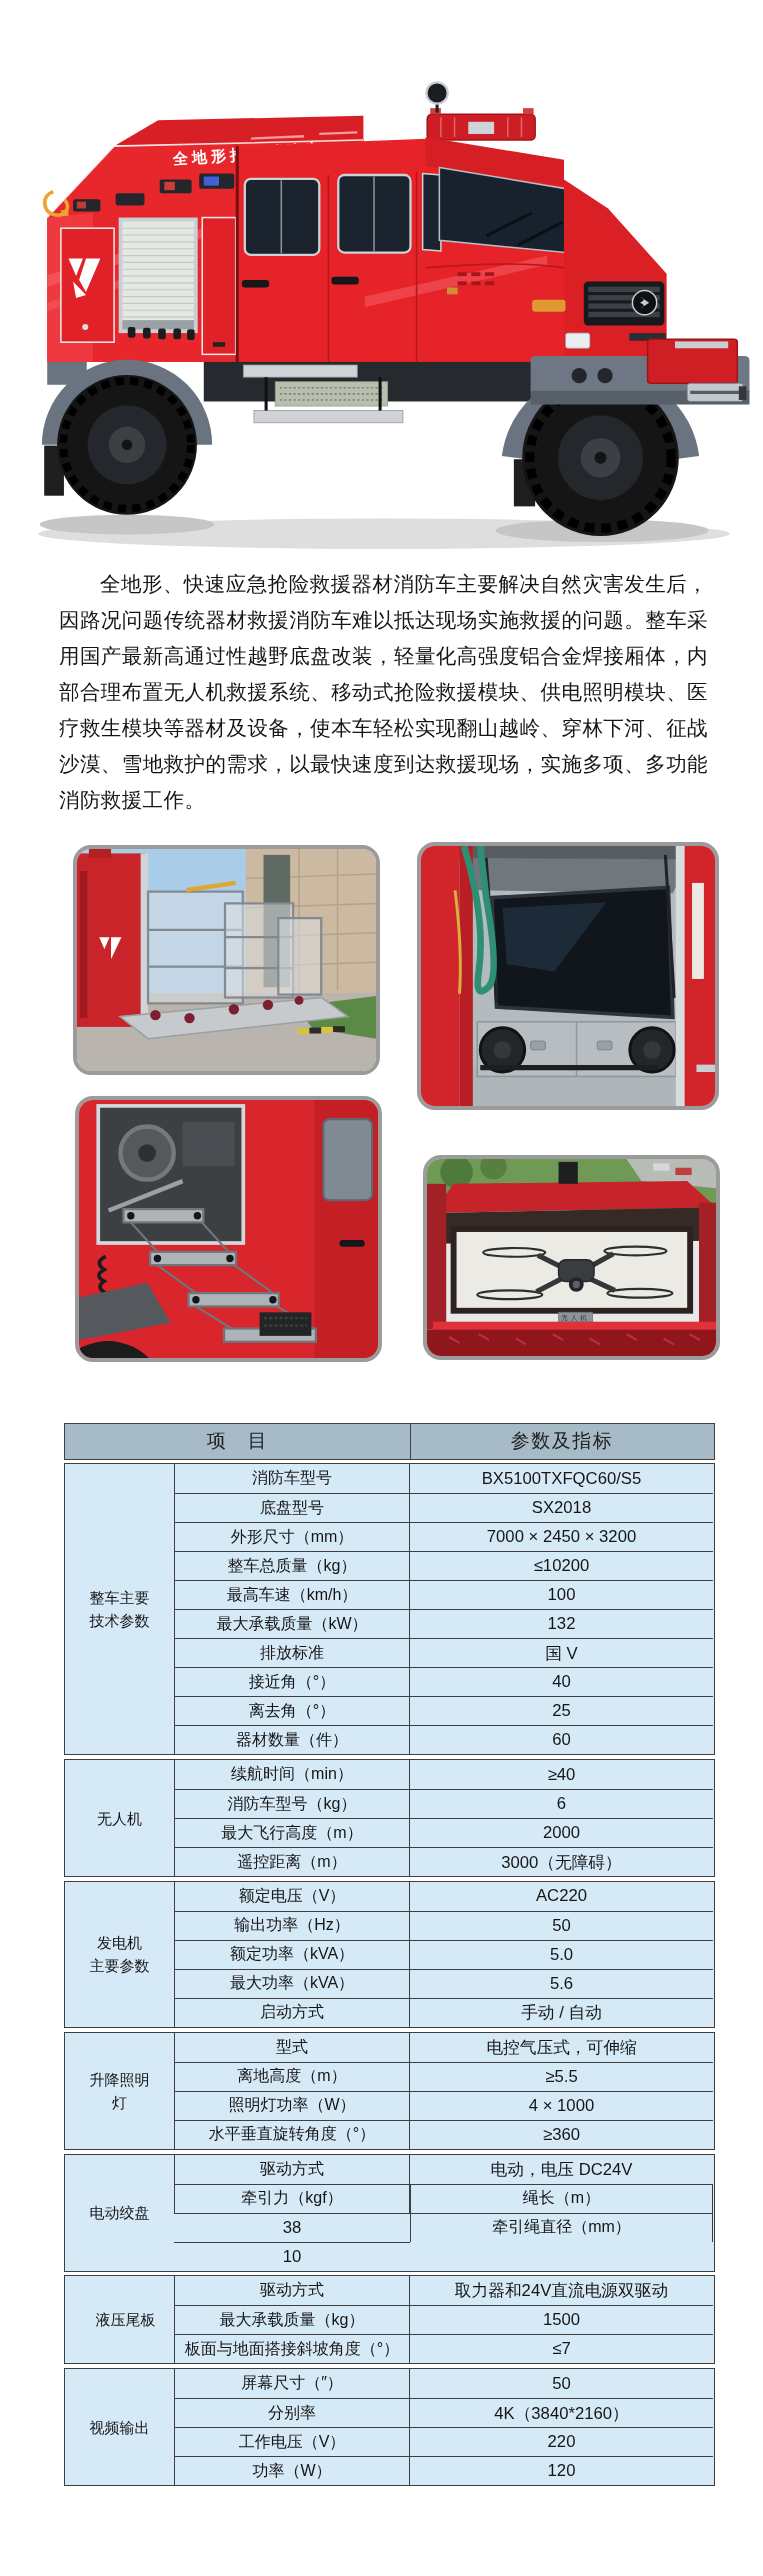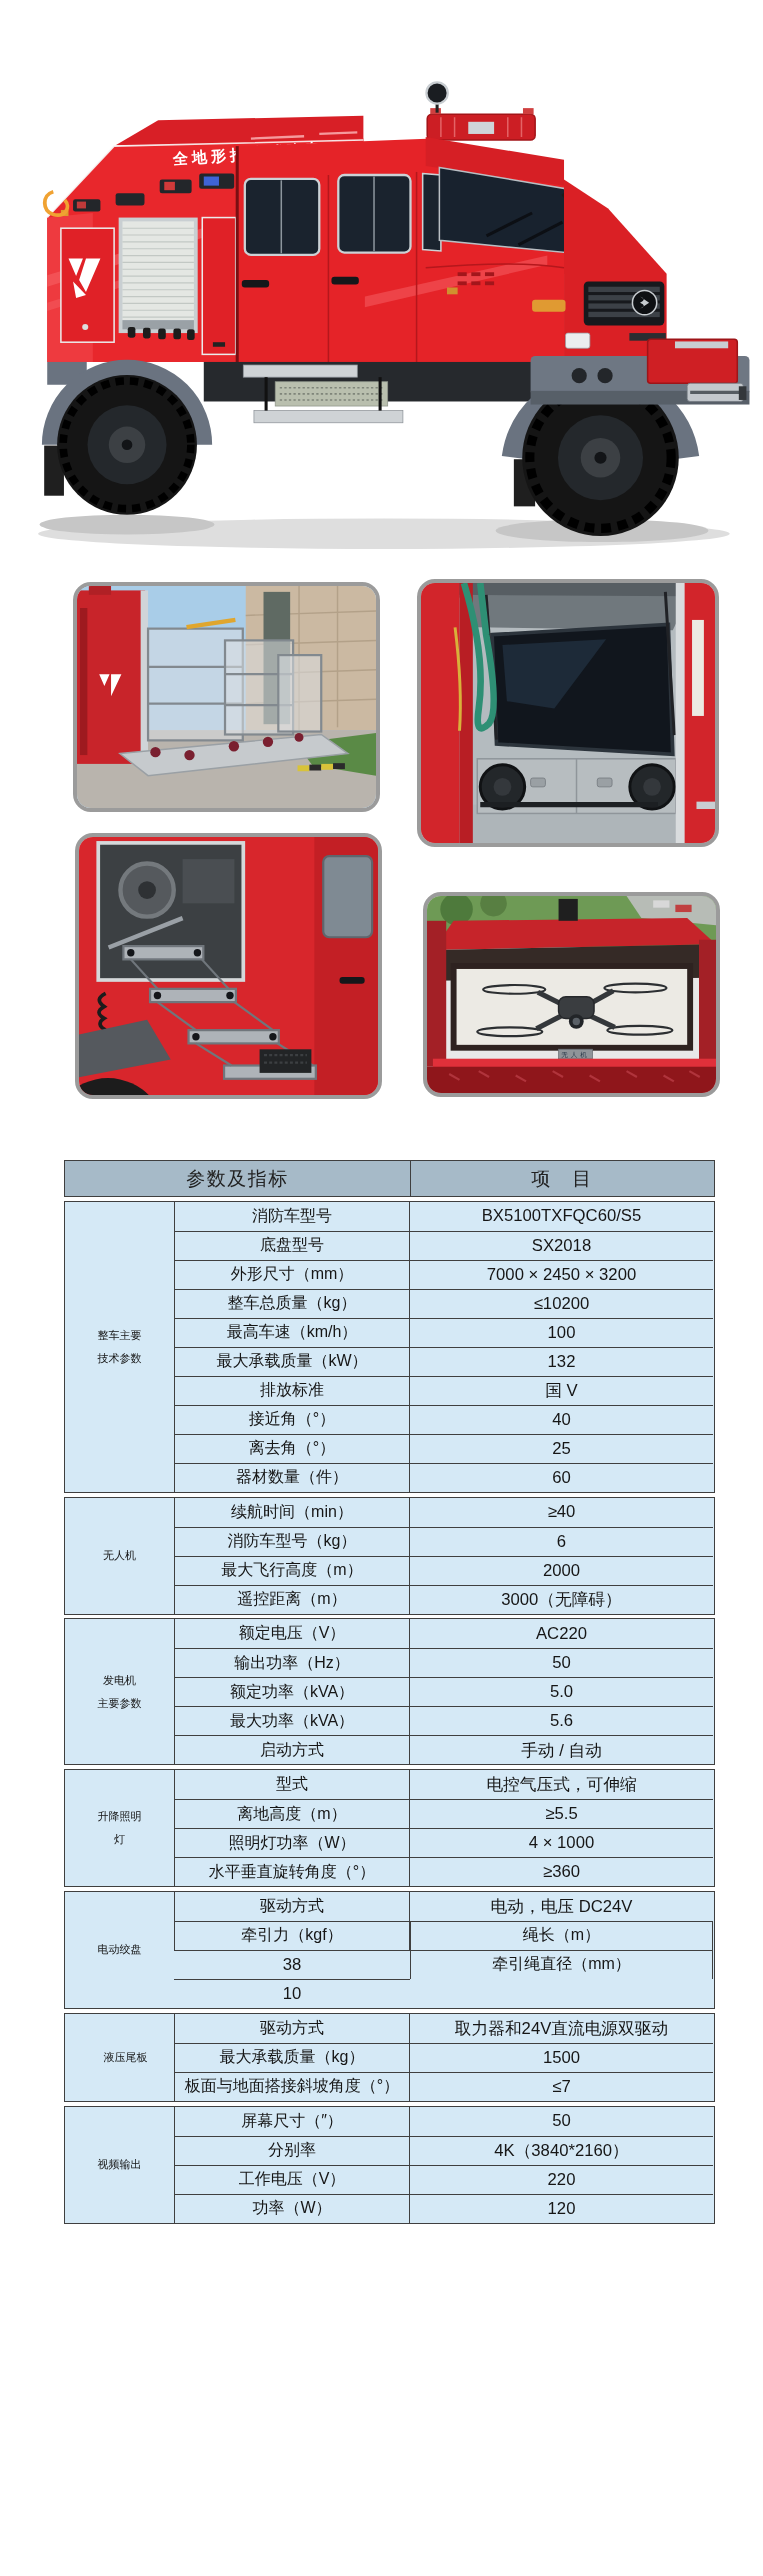--- a/index.html
+++ b/index.html
@@ -21,21 +21,21 @@
   .spec{margin:46px 0 0 64px;width:651px;}
   .thead{display:grid;grid-template-columns:345px 303px;height:35px;
          border:1.5px solid var(--line);background:var(--thbg);}
   .hcell{display:flex;align-items:center;justify-content:center;font-size:19px;color:#222;
          letter-spacing:1.5px;}
   .hcell + .hcell{border-left:1.5px solid var(--line);}
   .tgroup{display:grid;grid-template-columns:109px 236px 303px;grid-auto-rows:29px;
           border:1.5px solid var(--line);background:var(--tcbg);margin-top:3.8px;}
   .cell{display:flex;align-items:center;justify-content:center;text-align:center;
         white-space:pre-line;color:#161616;}
-  .tg-label{grid-column:1;font-size:11px;line-height:23px;}
+  .tg-label{grid-column:1;font-size:15px;line-height:23px;}
   .ti{border-left:1.5px solid var(--line);border-right:1.5px solid var(--line);font-size:16px;}
   .tv{font-size:16.7px;}
   .bt{border-top:1.5px solid var(--line);}
   .bottom-space{height:106px;}
 </style>
 </head>
 <body>
 
 <div class="page">
 
@@ -214,20 +214,21 @@
       <g>
         <rect x="852" y="416" width="118" height="58" rx="4" fill="#cf1f24" stroke="#9e1418" stroke-width="2"></rect>
         <rect x="888" y="419" width="70" height="9" fill="#c9ced2"></rect>
         <rect x="904" y="474" width="74" height="24" rx="4" fill="#c3c8cd" stroke="#6f767d"></rect>
         <line x1="908" y1="486" x2="974" y2="486" stroke="#555c62" stroke-width="4"></line>
         <rect x="972" y="478" width="10" height="18" fill="#33373b"></rect>
       </g>
     </svg>
   </div>
 
+  <p class="intro">全地形、快速应急抢险救援器材消防车主要解决自然灾害发生后，因路况问题传统器材救援消防车难以抵达现场实施救援的问题。整车采用国产最新高通过性越野底盘改装，轻量化高强度铝合金焊接厢体，内部合理布置无人机救援系统、移动式抢险救援模块、供电照明模块、医疗救生模块等器材及设备，使本车轻松实现翻山越岭、穿林下河、征战沙漠、雪地救护的需求，以最快速度到达救援现场，实施多项、多功能消防救援工作。</p>
 
   <div class="photos">
 
     <div class="photo" id="photo1">
       <svg viewBox="0 0 404 302" preserveAspectRatio="none">
         <rect width="404" height="302" fill="#a9cde8"></rect>
         <rect x="228" y="0" width="176" height="196" fill="#cbb9a2"></rect>
         <g stroke="#b3a189" stroke-width="2">
           <line x1="228" y1="40" x2="404" y2="34"></line>
             <line x1="228" y1="80" x2="404" y2="74"></line>
@@ -391,22 +392,22 @@
             <line x1="270" y1="240" x2="284" y2="248"></line>
           <line x1="320" y1="246" x2="334" y2="254"></line>
             <line x1="355" y1="240" x2="369" y2="248"></line>
         </g>
       </svg>
     </div>
   </div>
 
   <div class="spec">
     <div class="thead">
+      <div class="hcell">项　目</div>
       <div class="hcell">参数及指标</div>
-      <div class="hcell">项　目</div>
     </div>
     <div id="table-body">
         <div class="tgroup">
           <div class="cell tg-label" style="grid-row: 1 / span 10;">整车主要
 技术参数</div>
           <div class="cell ti">消防车型号</div>
           <div class="cell tv">BX5100TXFQC60/S5</div>
           <div class="cell ti bt">底盘型号</div>
           <div class="cell tv bt">SX2018</div>
           <div class="cell ti bt">外形尺寸（mm）</div>

